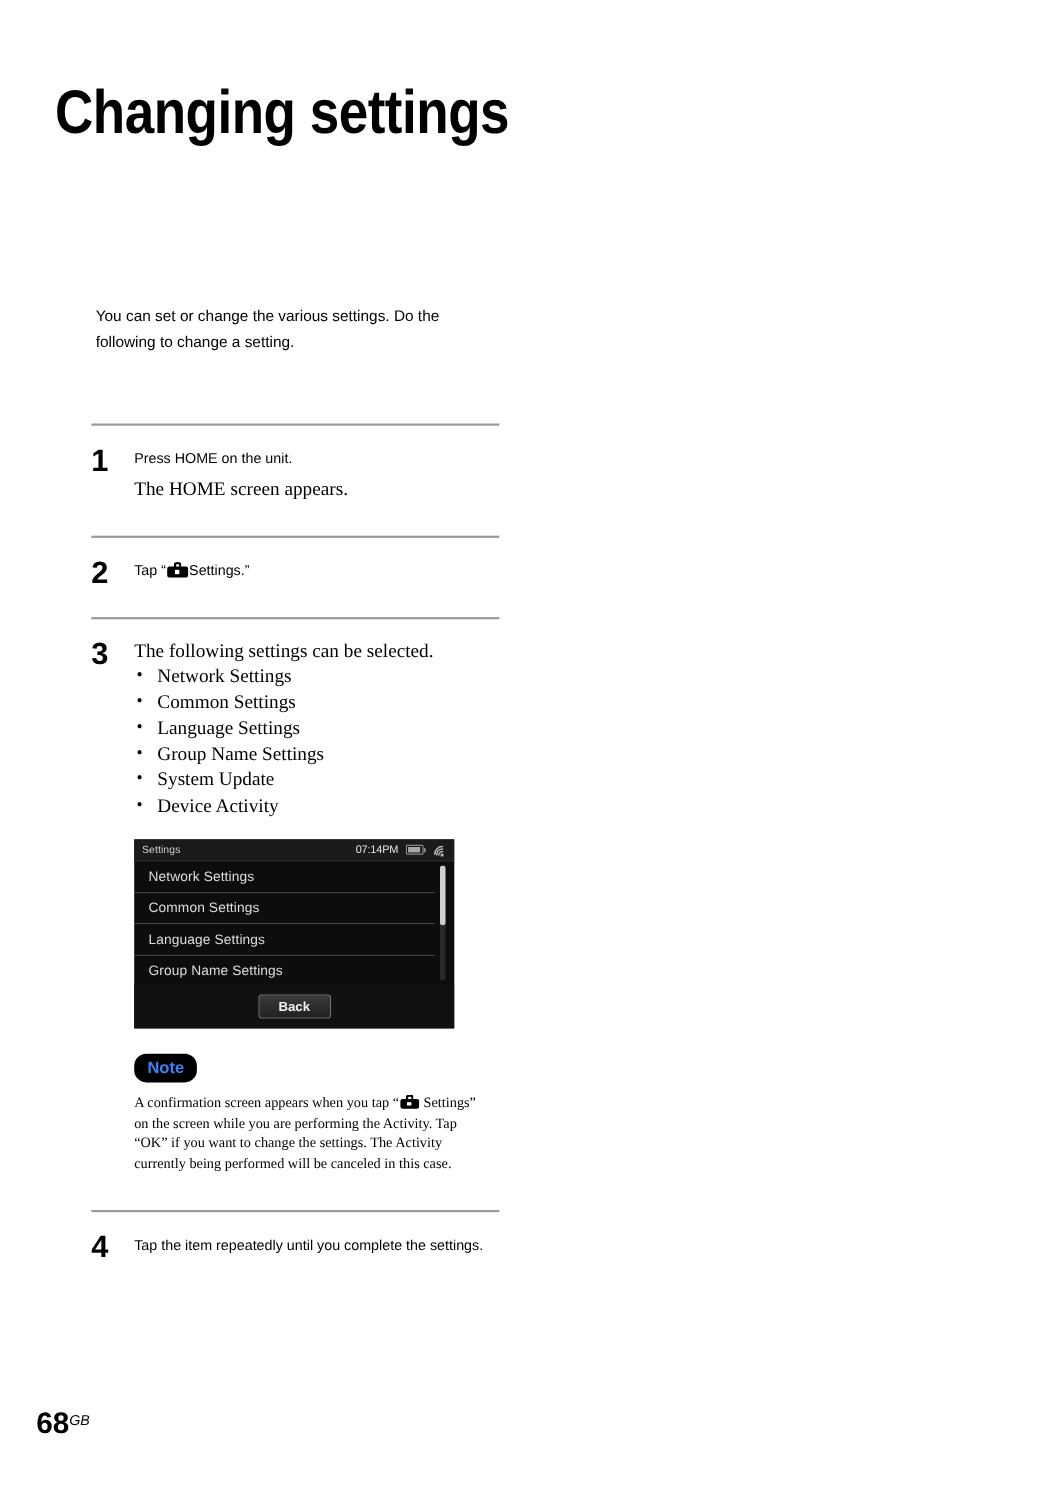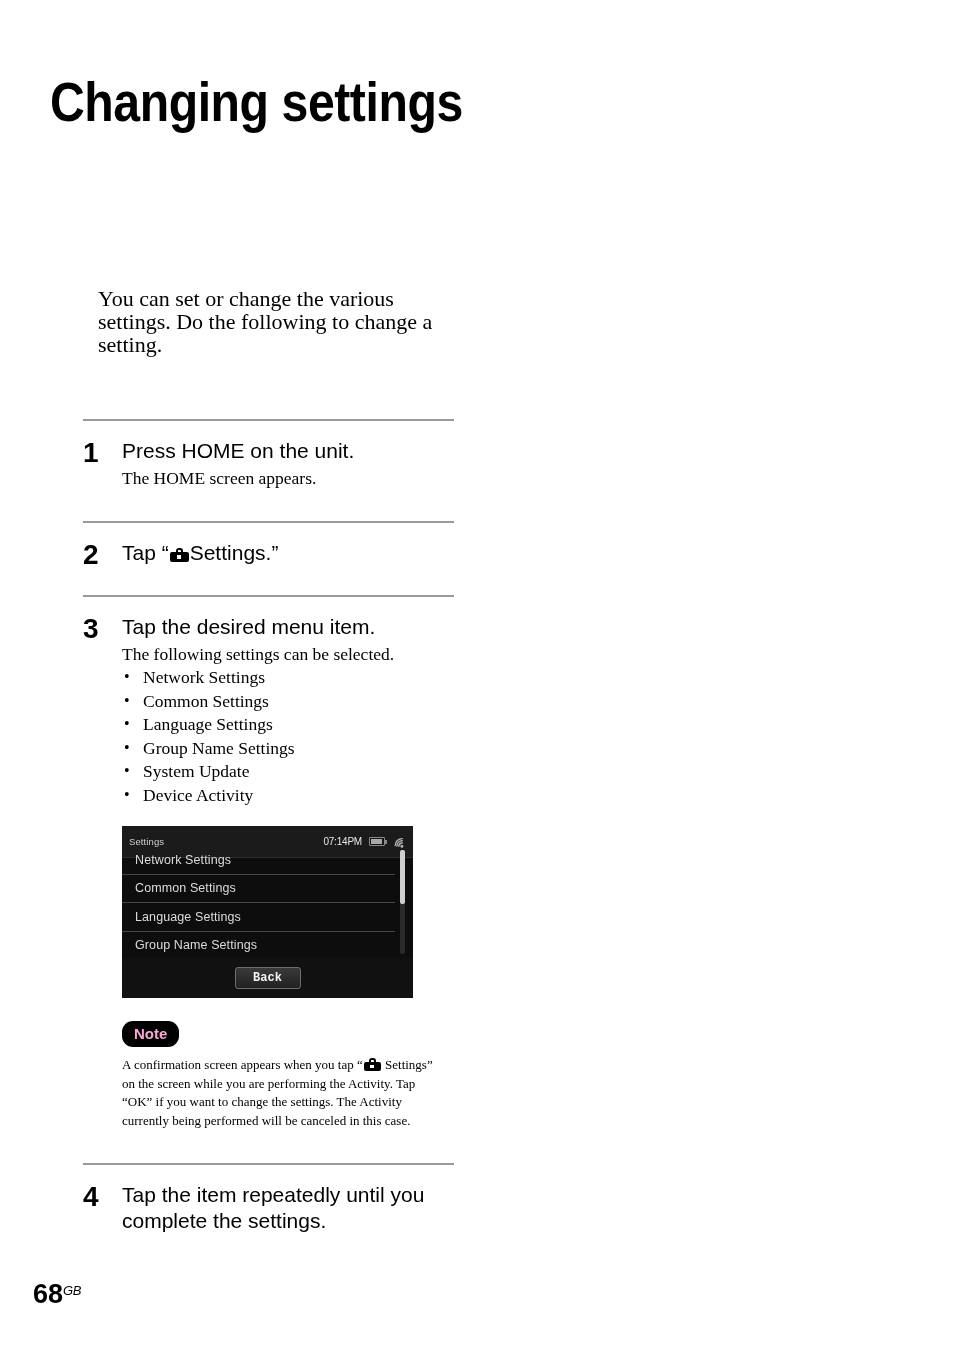--- a/index.html
+++ b/index.html
@@ -39,24 +39,24 @@
 
   
   .content {
     position: absolute;
     left: 83px;
     top: 272px;
     width: 372px;
   }
 
   .intro {
-    font-family: Liberation Serif, serif;
-    font-size: 22px;
+    font-family: Liberation Sans, sans-serif;
+    font-size: 14px;
     line-height: 23px;
-    margin: 15px;
+    margin: 4px;
   }
 
   hr.rule {
     border: none;
     border-top: 2px solid #9a9a9a;
     margin: 0;
     width: 371px;
   }
 
   .step {
@@ -69,21 +69,21 @@
     left: 0;
     top: 0;
     font-family: "Liberation Sans Narrow", "Liberation Sans", sans-serif;
     font-weight: bold;
     font-size: 28px;
     line-height: 30px;
   }
 
   .step-head {
     font-family: "Liberation Sans", sans-serif;
-    font-size: 21px;
+    font-size: 13px;
     line-height: 26px;
     margin: 0;
     font-weight: normal;
   }
 
   .step-body {
     font-family: "Liberation Serif", serif;
     font-size: 17.5px;
     line-height: 23.5px;
     margin: 3px 0 0 0;
@@ -162,21 +162,21 @@
     height: 172px;
     background: #0d0d0d;
     margin-top: 19px;
     overflow: hidden;
     font-family: "Liberation Sans", sans-serif;
     color: #d9d9d9;
   }
   .device-statusbar {
     position: absolute;
     left: 0; right: 0; top: 0;
-    height: 32px;
+    height: 20px;
     background: #1b1b1b;
     border-bottom: 1px solid #2e2e2e;
     display: flex;
     align-items: center;
     padding: 0 7px;
     box-sizing: border-box;
   }
   .device-statusbar .title {
     font-size: 9.5px;
     color: #cfcfcf;
@@ -274,29 +274,28 @@
     background: linear-gradient(#3a3a3a, #212121);
     border: 1px solid #6e6e6e;
     border-radius: 3px;
     display: flex;
     align-items: center;
     justify-content: center;
     font-size: 12px;
     font-weight: bold;
     color: #f2f2f2;
     box-sizing: border-box;
-    font-family: Liberation Mono, monospace;
   }
 
   
   .note-block { margin-top: 23px; }
   .note-badge {
     display: inline-block;
     background: #000;
-    color: #f9a8d4;
+    color: #3b82f6;
     font-family: "Liberation Sans", sans-serif;
     font-weight: bold;
     font-size: 15px;
     line-height: 15px;
     padding: 5px 12px 6px 12px;
     border-radius: 11px;
   }
   .note-text {
     font-family: "Liberation Serif", serif;
     font-size: 13px;
@@ -346,21 +345,20 @@
 
     <div class="step" style="margin-top:17px;">
       <div class="step-num">2</div>
       <p class="step-head"><span>Tap “</span><span class="toolbox-icon"><span class="handle"></span><span class="body"></span><span class="latch"></span></span><span>Settings.”</span></p>
     </div>
 
     <hr class="rule" style="margin-top:29px;">
 
     <div class="step" style="margin-top:17px;">
       <div class="step-num">3</div>
-      <p class="step-head">Tap the desired menu item.</p>
       <p class="step-body">The following settings can be selected.</p>
 
       <ul class="bullets">
         <li>Network Settings</li>
         <li>Common Settings</li>
         <li>Language Settings</li>
         <li>Group Name Settings</li>
         <li>System Update</li>
         <li>Device Activity</li>
       </ul>

